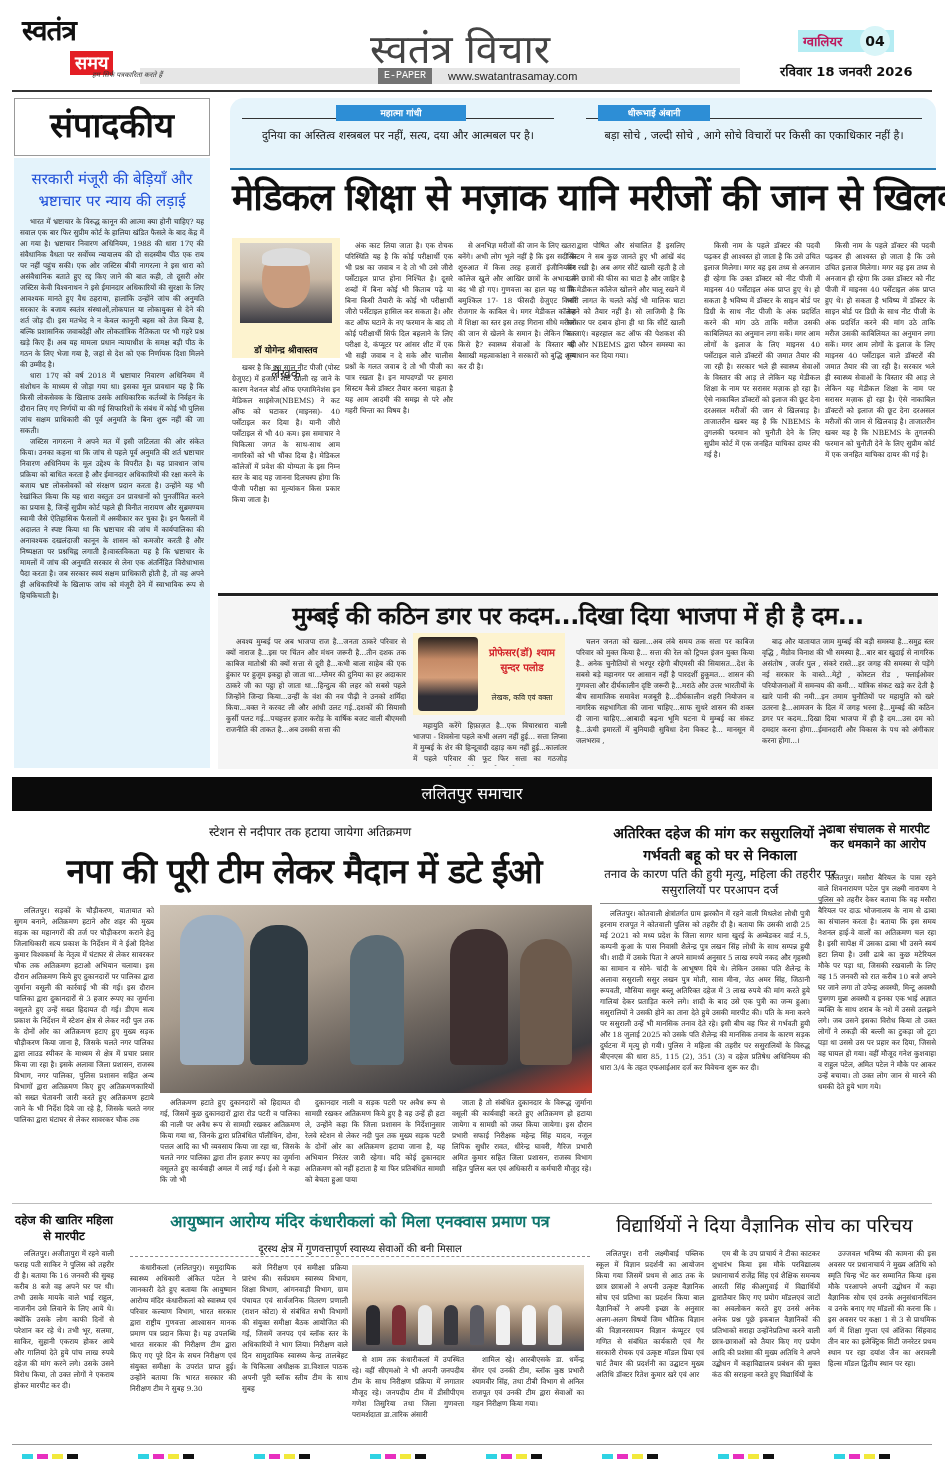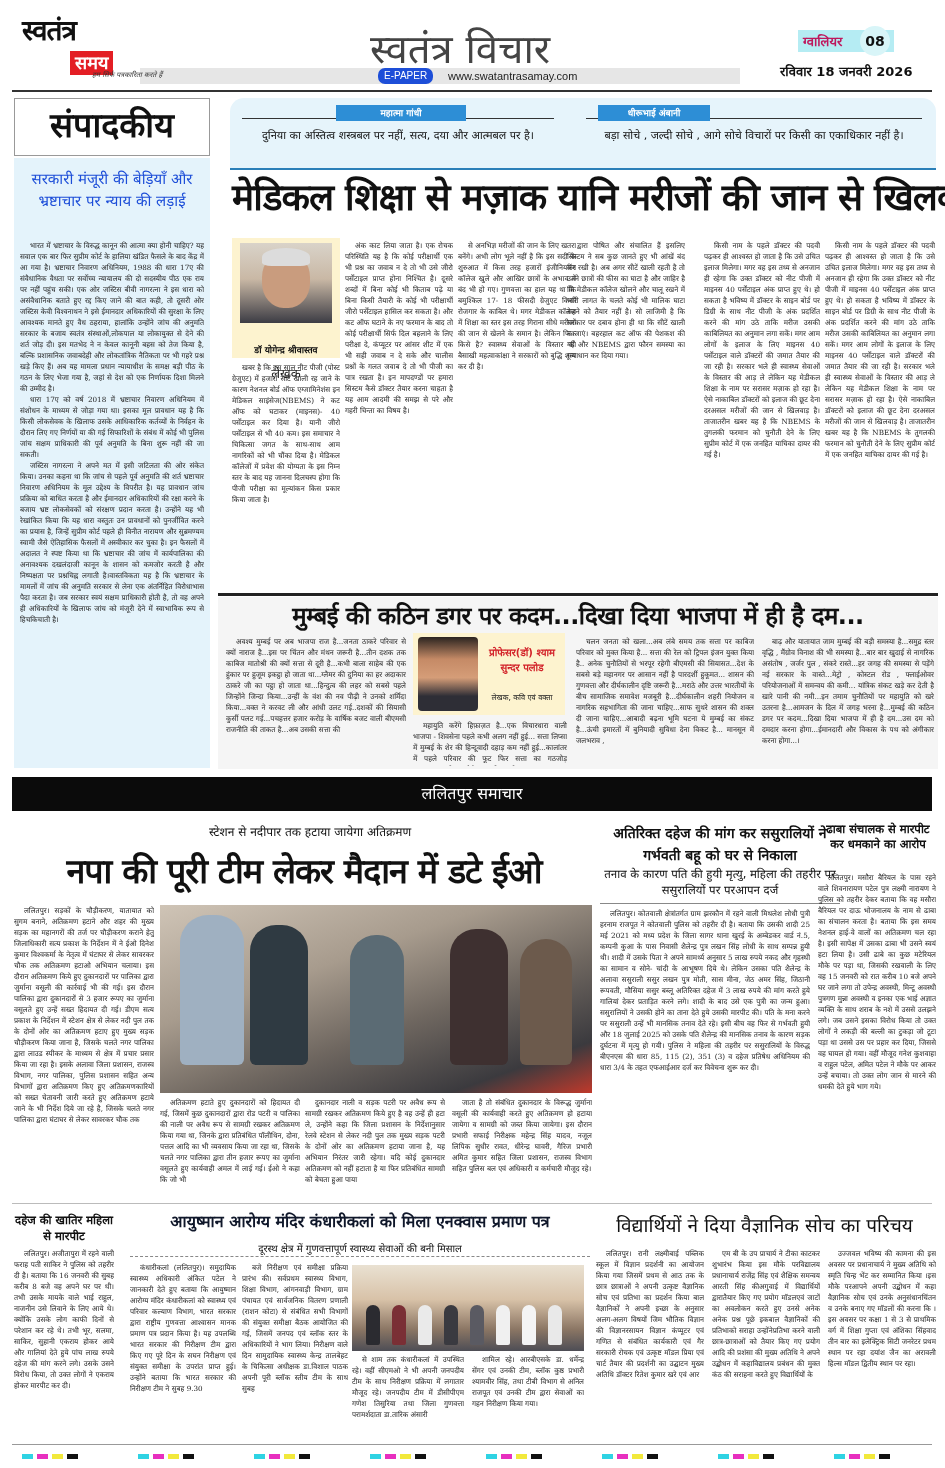--- a/index.html
+++ b/index.html
@@ -9,34 +9,34 @@
   .txt { font-family: "DejaVu Serif", serif; font-size: 7.2px; line-height: 11px; text-align: justify; color: #222; overflow: hidden; }
   .txt p { text-indent: 10px; }
 
   
   .logo { left: 22px; top: 16px; width: 95px; height: 60px; }
   .logo-top { font-family: "DejaVu Sans", sans-serif; font-weight: bold; font-size: 28px; line-height: 30px; color: #111; letter-spacing: -1px; }
   .logo-bottom { position: absolute; left: 48px; top: 35px; background: #e31e24; color: #fff; font-weight: bold; font-size: 18px; line-height: 24px; padding: 0 5px; }
   .tagline { left: 92px; top: 70px; font-size: 7px; font-style: italic; color: #333; font-family: "DejaVu Serif", serif; }
   .paper-title { left: 370px; top: 20px; font-size: 40px; color: #444; font-family: "DejaVu Sans", sans-serif; letter-spacing: 0; }
   .epaper-bar { left: 140px; top: 68px; width: 600px; height: 16px; background: #e6e6e6; }
-  .epaper-tag { left: 378px; top: 68px; height: 16px; background: #1d4ed8; color: #fff; font-size: 10px; line-height: 16px; padding: 0 6px; font-family: Liberation Sans, sans-serif; border-radius: 7px; }
+  .epaper-tag { left: 378px; top: 68px; height: 16px; background: #737373; color: #fff; font-size: 10px; line-height: 16px; padding: 0 6px; font-family: Liberation Mono, monospace; }
   .epaper-url { left: 448px; top: 68px; font-size: 11px; line-height: 16px; color: #222; font-family: "Liberation Sans", sans-serif; }
   .city-badge { left: 798px; top: 30px; width: 96px; height: 22px; background: #b5ecf3; }
   .city-name { left: 803px; top: 32px; font-size: 13px; font-weight: bold; color: #be185d; }
   .page-no { left: 860px; top: 26px; width: 30px; height: 30px; border-radius: 50%; background: #d8f5f8; font-size: 14px; font-weight: bold; line-height: 30px; text-align: center; color: #111; }
   .dateline { left: 780px; top: 62px; font-size: 13px; font-weight: bold; color: #111; }
   .mast-rule { left: 12px; top: 90px; width: 920px; height: 2px; background: #333; }
 
   
   .ed-title-box { left: 14px; top: 98px; width: 196px; height: 58px; border: 1px solid #999; background: #fff; }
   .ed-title { left: 14px; top: 103px; width: 196px; text-align: center; font-size: 34px; font-weight: bold; color: #111; line-height: 44px; }
   .ed-body-bg { left: 14px; top: 158px; width: 196px; height: 610px; background: #e4f3fb; }
   .ed-headline { left: 20px; top: 168px; width: 184px; text-align: center; font-size: 15px; line-height: 22px; color: #1d4ed8; }
-  .ed-text { left: 20px; top: 216px; width: 184px; height: 548px; margin-top: 24px; }
+  .ed-text { left: 20px; top: 216px; width: 184px; height: 548px; }
 
   
   .quote-bg { left: 230px; top: 98px; width: 706px; height: 72px; background: #e6f4fb; border-radius: 14px 14px 0 0; border-bottom: 2px solid #2b7fb8; }
   .quote-tag { height: 16px; background: #2d8ed6; color: #fff; font-size: 9px; font-weight: bold; line-height: 16px; text-align: center; }
   .quote-rule { height: 1px; background: #333; }
   .quote-text { font-size: 11px; line-height: 15px; text-align: center; color: #111; }
 
   
   .main-headline { left: 232px; top: 168px; width: 706px; font-size: 37px; font-weight: bold; line-height: 60px; letter-spacing: -1px; color: #111; white-space: nowrap; }
 
@@ -74,21 +74,21 @@
 
   .dowry-headline { left: 600px; top: 822px; width: 240px; text-align: center; font-size: 14px; font-weight: bold; line-height: 22px; color: #111; }
   .dowry-sub { left: 600px; top: 866px; width: 240px; text-align: center; font-size: 11.5px; line-height: 16px; color: #111; }
   .dowry-rule { left: 600px; top: 903px; width: 240px; height: 1px; background: #888; }
 
   .dhaba-headline { left: 818px; top: 822px; width: 120px; text-align: center; font-size: 11.5px; font-weight: bold; line-height: 15px; color: #111; }
 
   .mid-rule { left: 12px; top: 1203px; width: 920px; height: 1px; background: #bbb; }
 
   .dahej-headline { left: 14px; top: 1212px; width: 100px; text-align: center; font-size: 11.5px; font-weight: bold; line-height: 16px; color: #111; }
-  .ayush-headline { left: 130px; top: 1210px; width: 460px; text-align: center; font-size: 16px; font-weight: bold; line-height: 24px; color: #0f172a; white-space: nowrap; }
+  .ayush-headline { left: 130px; top: 1210px; width: 460px; text-align: center; font-size: 16px; font-weight: bold; line-height: 24px; color: #0f766e; white-space: nowrap; }
   .ayush-sub { left: 130px; top: 1241px; width: 460px; text-align: center; font-size: 10px; color: #111; }
   .ayush-sub-rule { left: 130px; top: 1256px; width: 460px; height: 1px; border-top: 1px dashed #888; }
   .photo-ayush { left: 352px; top: 1265px; width: 232px; height: 86px; background: linear-gradient(180deg, #e9e1d2 0%, #d8c2a8 40%, #8b7664 75%, #4d4d55 100%); }
   .photo-ayush .row { position:absolute; bottom: 6px; height: 40px; width: 14px; border-radius: 7px 7px 2px 2px; }
 
   .vigyan-headline { left: 592px; top: 1210px; width: 345px; text-align: center; font-size: 19px; line-height: 30px; color: #111; white-space: nowrap; }
 
   .bottom-rule { left: 12px; top: 1444px; width: 920px; height: 1px; background: #999; }
   .cmyk { top: 1454px; height: 6px; width: 60px; display: flex; gap: 4px; }
   .cmyk span { display:block; width: 11px; height: 5px; }
@@ -100,21 +100,21 @@
   <div class="logo-top">स्वतंत्र</div>
   <div class="logo-bottom">समय</div>
 </div>
 <div class="abs epaper-bar"></div>
 <div class="abs tagline">हम सिर्फ पत्रकारिता करते हैं</div>
 <div class="abs paper-title">स्वतंत्र विचार</div>
 <div class="abs epaper-tag">E-PAPER</div>
 <div class="abs epaper-url">www.swatantrasamay.com</div>
 <div class="abs city-badge"></div>
 <div class="abs city-name">ग्वालियर</div>
-<div class="abs page-no">08</div>
+<div class="abs page-no">04</div>
 <div class="abs dateline">रविवार 18 जनवरी 2026</div>
 <div class="abs mast-rule"></div>
 
 <div class="abs ed-title-box"></div>
 <div class="abs ed-title">संपादकीय</div>
 <div class="abs ed-body-bg"></div>
 <div class="abs ed-headline">सरकारी मंजूरी की बेड़ियाँ और भ्रष्टाचार पर न्याय की लड़ाई</div>
 <div class="abs txt ed-text">
   <p>भारत में भ्रष्टाचार के विरुद्ध कानून की आत्मा क्या होनी चाहिए? यह सवाल एक बार फिर सुप्रीम कोर्ट के हालिया खंडित फैसले के बाद केंद्र में आ गया है। भ्रष्टाचार निवारण अधिनियम, 1988 की धारा 17ए की संवैधानिक वैधता पर सर्वोच्च न्यायालय की दो सदस्यीय पीठ एक राय पर नहीं पहुंच सकी। एक ओर जस्टिस बीवी नागरत्ना ने इस धारा को असंवैधानिक बताते हुए रद्द किए जाने की बात कही, तो दूसरी ओर जस्टिस केवी विश्वनाथन ने इसे ईमानदार अधिकारियों की सुरक्षा के लिए आवश्यक मानते हुए वैध ठहराया, हालांकि उन्होंने जांच की अनुमति सरकार के बजाय स्वतंत्र संस्थाओं,लोकपाल या लोकायुक्त से देने की शर्त जोड़ दी। इस मतभेद ने न केवल कानूनी बहस को तेज किया है, बल्कि प्रशासनिक जवाबदेही और लोकतांत्रिक नैतिकता पर भी गहरे प्रश्न खड़े किए हैं। अब यह मामला प्रधान न्यायाधीश के समक्ष बड़ी पीठ के गठन के लिए भेजा गया है, जहां से देश को एक निर्णायक दिशा मिलने की उम्मीद है।</p>
   <p>धारा 17ए को वर्ष 2018 में भ्रष्टाचार निवारण अधिनियम में संशोधन के माध्यम से जोड़ा गया था। इसका मूल प्रावधान यह है कि किसी लोकसेवक के खिलाफ उसके आधिकारिक कर्तव्यों के निर्वहन के दौरान लिए गए निर्णयों या की गई सिफारिशों के संबंध में कोई भी पुलिस जांच सक्षम प्राधिकारी की पूर्व अनुमति के बिना शुरू नहीं की जा सकती।</p>

